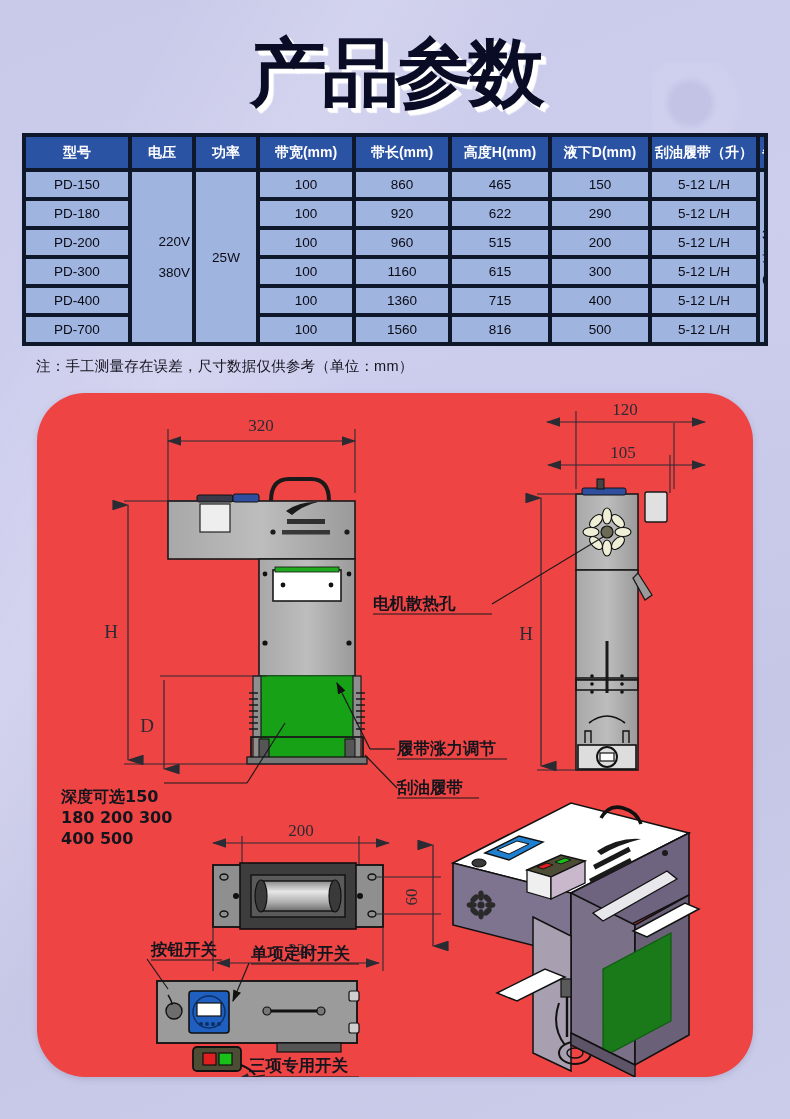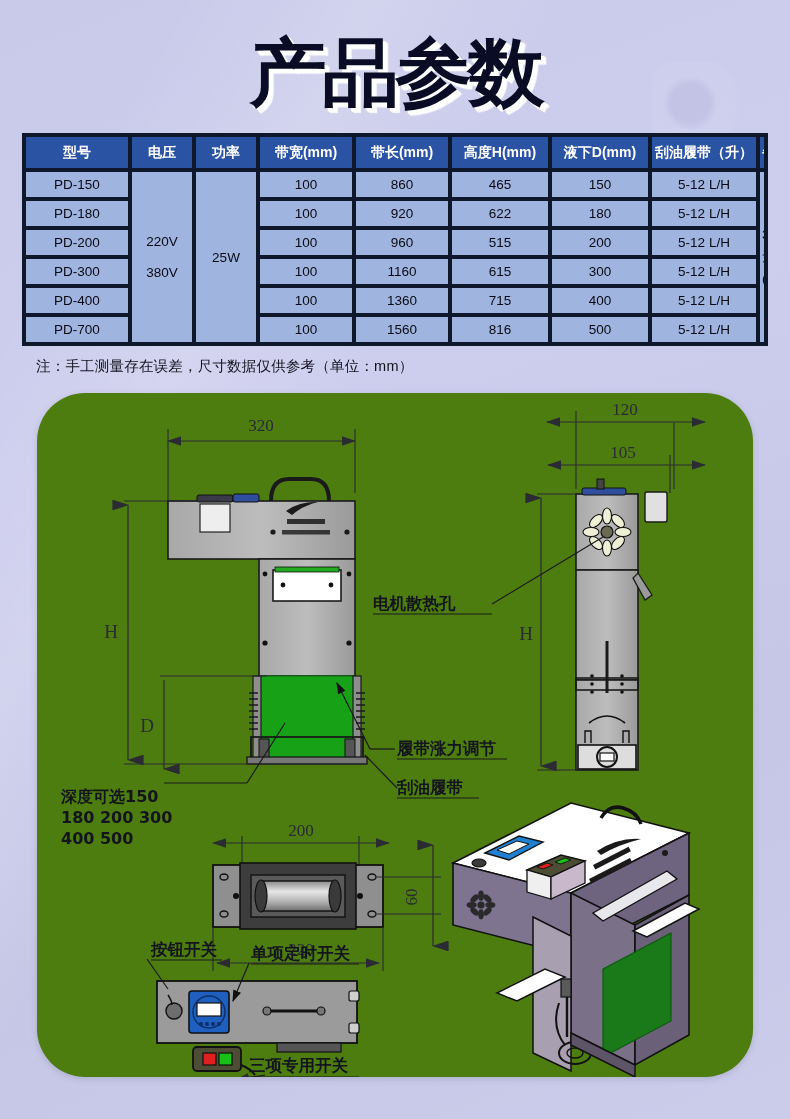--- a/index.html
+++ b/index.html
@@ -104,21 +104,21 @@
   td.remark {
     font-size: 13px;
     line-height: 1.65;
     white-space: normal;
   }
   td.remark .rl { display: block; }
   .vmerge-inner {
     display: flex;
     flex-direction: column;
     justify-content: center;
-    align-items: center;
+    align-items: flex-end;
     gap: 16px;
     height: 100%;
   }
 
   
   .note {
     position: absolute;
     left: 36px;
     top: 357px;
     font-size: 14.5px;
@@ -126,21 +126,21 @@
     letter-spacing: 0.2px;
   }
 
   
   .panel {
     position: absolute;
     left: 37px;
     top: 393px;
     width: 716px;
     height: 684px;
-    background: #4d7c0f;
+    background: #ef4444;
     border-radius: 48px;
     box-shadow: 0 2px 6px rgba(80,80,120,0.22);
     overflow: hidden;
   }
   .panel svg { display: block; }
 
   
   .dim-num {
     font-family: "Liberation Serif", "DejaVu Serif", serif;
     font-size: 17px;
@@ -208,21 +208,21 @@
           <span class="rl">380V</span>
           <span class="rl">无定时开关</span>
           <span class="rl">(电机罩壳选装)</span>
         </td>
       </tr>
       <tr>
         <td class="model">PD-180</td>
         <td>100</td>
         <td>920</td>
         <td>622</td>
-        <td>180</td>
+        <td>290</td>
         <td>5-12 L/H</td>
       </tr>
       <tr>
         <td class="model">PD-200</td>
         <td>100</td>
         <td>960</td>
         <td>515</td>
         <td>200</td>
         <td>5-12 L/H</td>
       </tr>

